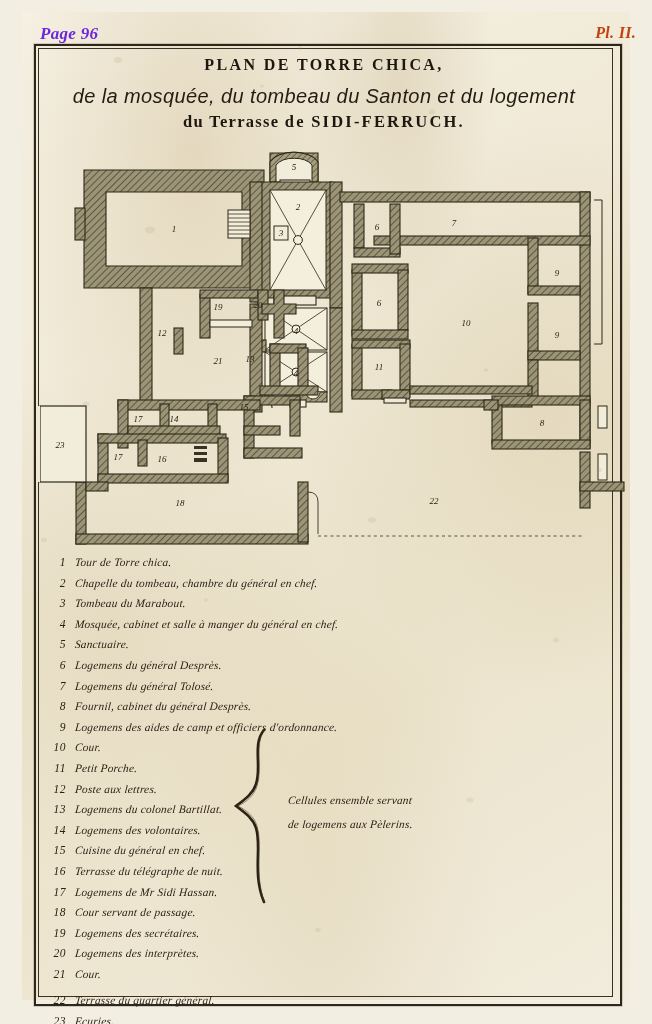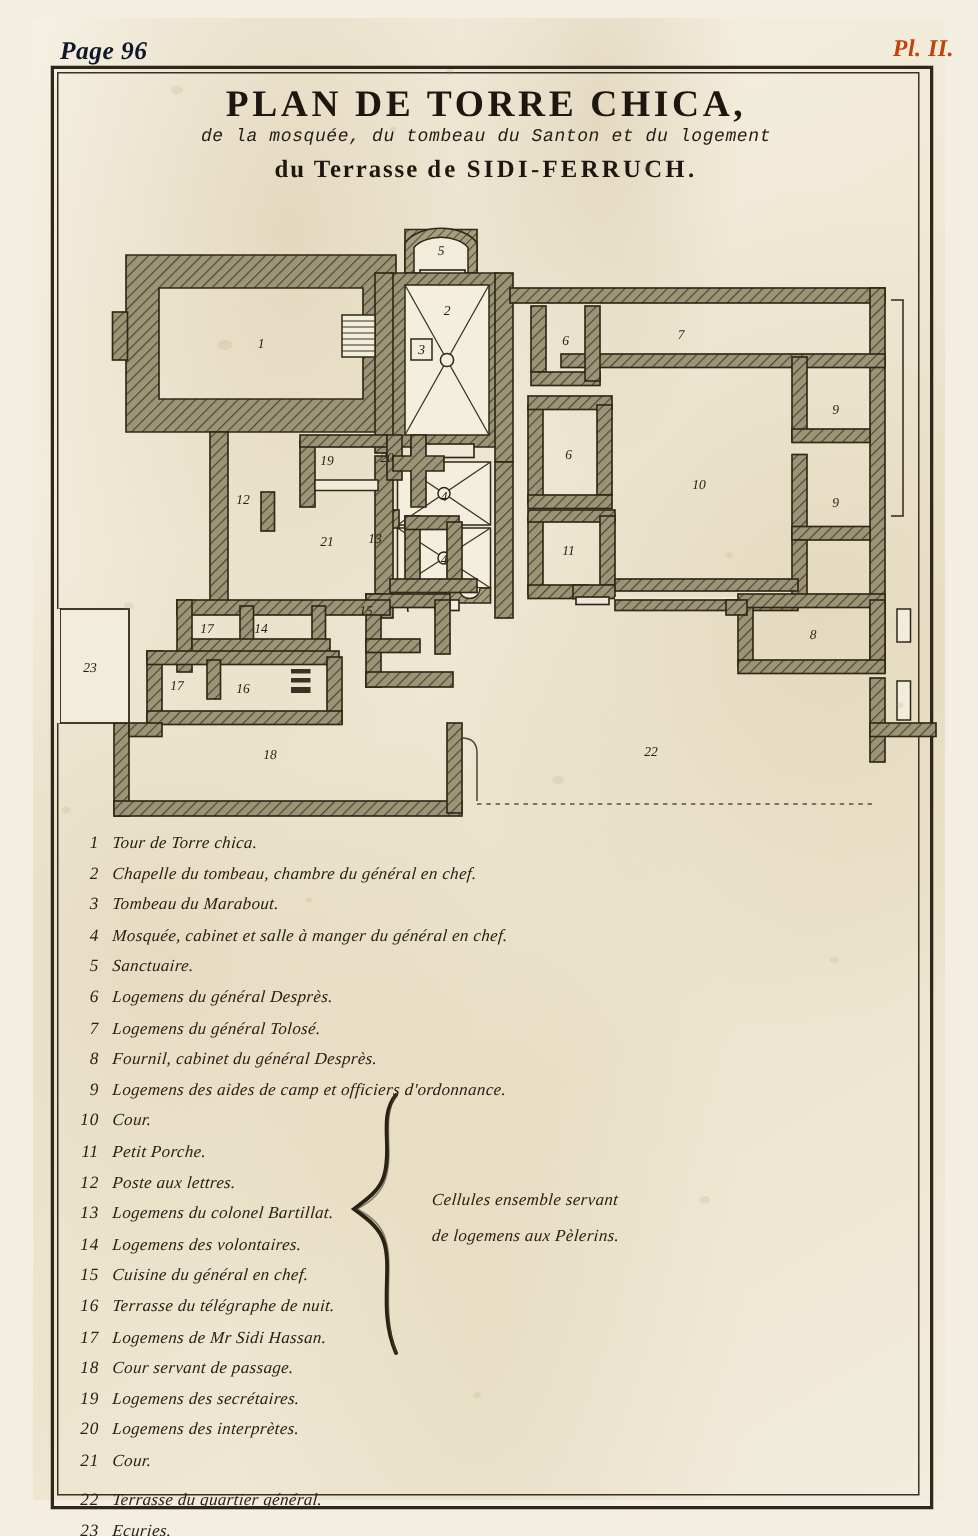--- a/index.html
+++ b/index.html
@@ -29,21 +29,21 @@
       radial-gradient(ellipse at 62% 7%, rgba(160,130,70,.18) 0%, rgba(160,130,70,0) 18%),
       radial-gradient(ellipse at 86% 40%, rgba(178,150,92,.16) 0%, rgba(178,150,92,0) 34%),
       radial-gradient(ellipse at 14% 62%, rgba(178,150,92,.14) 0%, rgba(178,150,92,0) 30%),
       radial-gradient(ellipse at 50% 88%, rgba(186,162,104,.13) 0%, rgba(186,162,104,0) 40%),
       linear-gradient(150deg,#f6f1e4 0%,#f0e9d6 35%,#ece4cd 68%,#f2ecdd 100%);
   }
   
   #page-num{
     position:absolute;left:40px;top:24px;
     font-family:"Liberation Serif", serif;
-    font-style:italic;font-weight:700;font-size:17px;color:#0f172a;
+    font-style:italic;font-weight:700;font-size:17px;color:#6d28d9;
     letter-spacing:.3px;
   }
   #plate-num{
     position:absolute;right:16px;top:24px;
     font-family:"Liberation Serif", serif;
     font-style:italic;font-weight:700;font-size:16px;color:#c2410c;
     letter-spacing:.3px;
   }
   
   #frame-outer{
@@ -53,27 +53,27 @@
   }
   #frame-inner{
     position:absolute;left:37.5px;top:47.5px;width:573px;height:947px;
     border:1px solid #3a3124;
   }
 
   
   #title-block{position:absolute;left:40px;top:56px;width:568px;text-align:center;}
   .t-main{
     font-family:"Liberation Serif", serif;
-    font-weight:700;font-size:25px;color:#1d170f;
+    font-weight:700;font-size:16px;color:#1d170f;
     letter-spacing:2.4px;line-height:1.15;
   }
   .t-sub{
-    font-family:Liberation Mono, monospace;
-    font-style:italic;font-size:12px;color:#241c12;
-    letter-spacing:.4px;margin-top:0;line-height:1.15;
+    font-family:Liberation Sans, sans-serif;
+    font-style:italic;font-size:20px;color:#241c12;
+    letter-spacing:.4px;margin-top:11px;line-height:1.15;
   }
   .t-third{
     font-family:"Liberation Serif", serif;
     font-weight:700;font-size:16.5px;color:#1d170f;
     letter-spacing:1.3px;margin-top:5px;line-height:1.15;
   }
   .t-third .sp{letter-spacing:2.2px;text-align:center;}
 
   
   #plan-wrap{position:absolute;left:22px;top:148px;width:610px;height:400px;}

